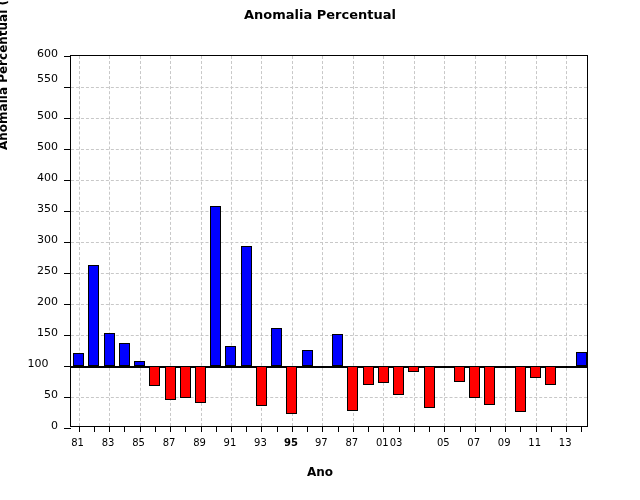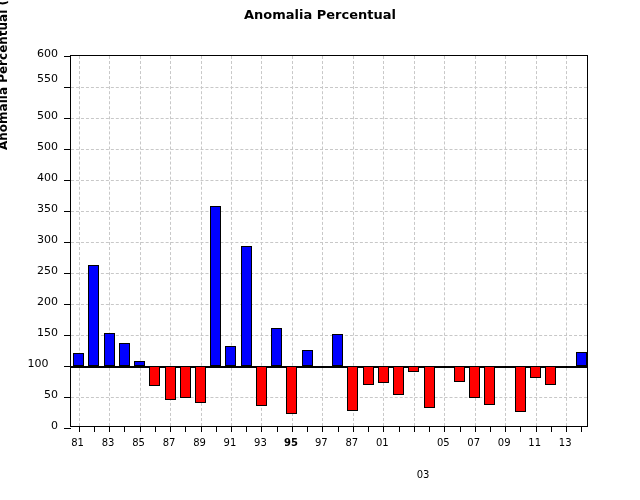--- a/index.html
+++ b/index.html
@@ -57,20 +57,21 @@
 </head>
 <body>
 
 <div id="root">
 
   <div class="title">
     <div>Anomalia Percentual</div>
   </div>
 
   <div id="ytitle">Anomalia Percentual (%)</div>
+  <div id="xtitle">Ano</div>
 
   <div id="plot">
     <div id="gridlayer">
         <div class="hgrid" style="top: 341px;"></div>
         <div class="hgrid" style="top: 310px;"></div>
         <div class="hgrid" style="top: 279px;"></div>
         <div class="hgrid" style="top: 248px;"></div>
         <div class="hgrid" style="top: 217px;"></div>
         <div class="hgrid" style="top: 186px;"></div>
         <div class="hgrid" style="top: 155px;"></div>
@@ -203,20 +204,20 @@
       <div class="xtxt" style="left: 93.0882px; top: 437px;">83</div>
       <div class="xtxt" style="left: 123.559px; top: 437px;">85</div>
       <div class="xtxt" style="left: 154.029px; top: 437px;">87</div>
       <div class="xtxt" style="left: 184.5px; top: 437px;">89</div>
       <div class="xtxt" style="left: 214.971px; top: 437px;">91</div>
       <div class="xtxt" style="left: 245.441px; top: 437px;">93</div>
       <div class="xtxt" style="left: 275.912px; top: 437px; font-weight: bold;">95</div>
       <div class="xtxt" style="left: 306.382px; top: 437px;">97</div>
       <div class="xtxt" style="left: 336.853px; top: 437px;">87</div>
       <div class="xtxt" style="left: 367.324px; top: 437px;">01</div>
-      <div class="xtxt" style="left: 408px; top: 437px; margin-top: 32px;">03</div>
+      <div class="xtxt" style="left: 381px; top: 437px;">03</div>
       <div class="xtxt" style="left: 428.265px; top: 437px;">05</div>
       <div class="xtxt" style="left: 458.735px; top: 437px;">07</div>
       <div class="xtxt" style="left: 489.206px; top: 437px;">09</div>
       <div class="xtxt" style="left: 519.676px; top: 437px;">11</div>
       <div class="xtxt" style="left: 550.147px; top: 437px;">13</div>
     </div>
 </div>
 
 </body></html>

